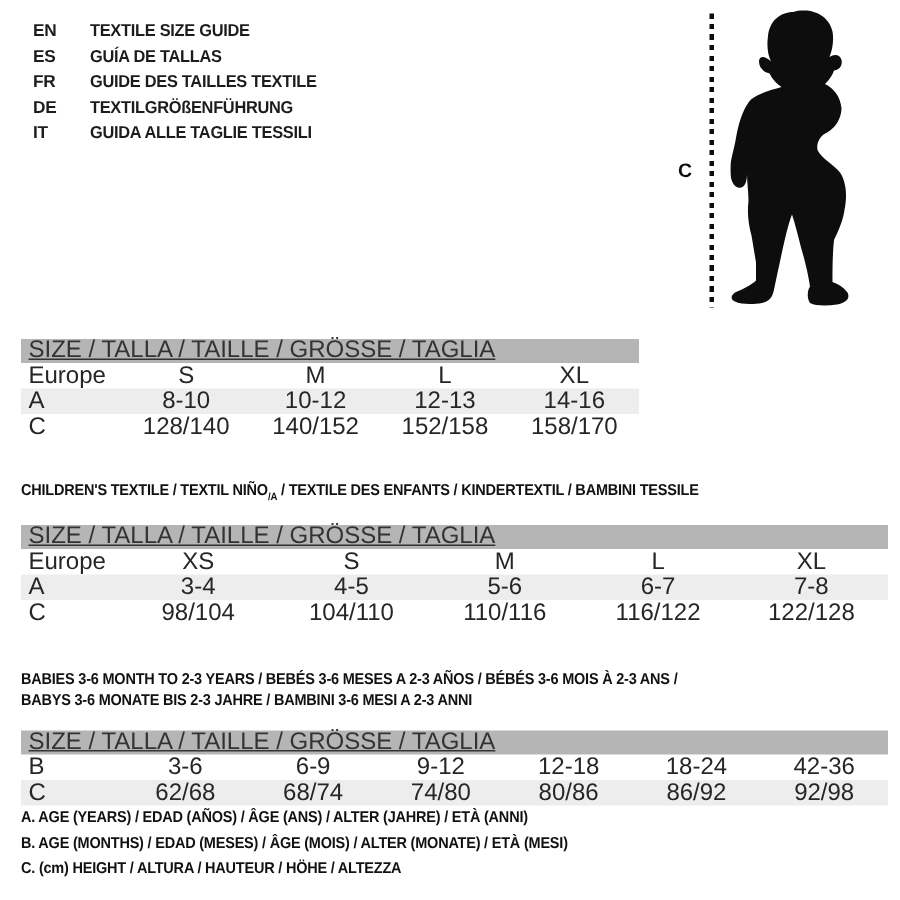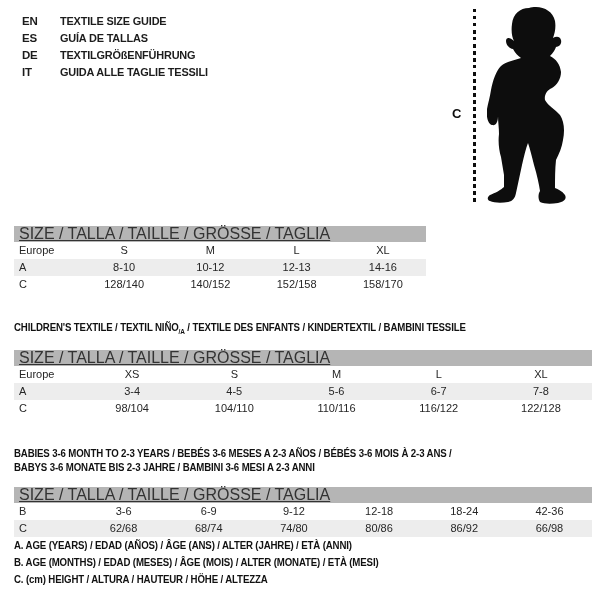--- a/index.html
+++ b/index.html
@@ -32,21 +32,21 @@
   .sec-1{top:320px;width:578px;}
   .sec-2{top:446px;width:578px;}
   .tbl-title{margin:0;font-weight:bold;font-size:10.5px;letter-spacing:-0.15px;color:var(--title_ink,#111);}
   .title-line{height:14px;line-height:14px;white-space:nowrap;transform:scaleX(.92);transform-origin:0 50%;}
   .title-line .sub{font-size:7px;vertical-align:sub;}
   .sec-0 .tbl{margin-top:10px;}
   .sec-1 .tbl{margin-top:16px;}
   .sec-2 .tbl{margin-top:13px;}
   .tbl-head{height:16px;line-height:16px;background:var(--bar_gray,#b3b3b3);
             padding-left:5px;font-size:16px;color:#333;white-space:nowrap;text-decoration:underline;}
-  .trow{display:flex;height:17px;line-height:17px;font-size:11px;color:#262626;}
+  .trow{display:flex;height:17px;line-height:17px;font-size:16px;color:#262626;}
   .trow.alt{background:var(--row_alt,#ededed);}
   .tlabel{width:62px;flex:none;padding-left:5px;}
   .tcell{flex:1;text-align:center;}
 
   
   .footnotes{position:absolute;left:14px;top:537px;}
   .footnote{height:17px;line-height:17px;font-weight:bold;font-size:10.5px;letter-spacing:-0.15px;
             color:var(--title_ink,#111);white-space:nowrap;transform:scaleX(.92);transform-origin:0 50%;}
 </style>
 </head>
@@ -55,20 +55,24 @@
 <div class="page">
 
   <div class="lang-list">
       <div class="lang-row">
         <span class="lang-code">EN</span>
         <span class="lang-title">TEXTILE SIZE GUIDE</span>
       </div>
       <div class="lang-row">
         <span class="lang-code">ES</span>
         <span class="lang-title">GUÍA DE TALLAS</span>
+      </div>
+      <div class="lang-row">
+        <span class="lang-code">FR</span>
+        <span class="lang-title">GUIDE DES TAILLES TEXTILE</span>
       </div>
       <div class="lang-row">
         <span class="lang-code">DE</span>
         <span class="lang-title">TEXTILGRÖßENFÜHRUNG</span>
       </div>
       <div class="lang-row">
         <span class="lang-code">IT</span>
         <span class="lang-title">GUIDA ALLE TAGLIE TESSILI</span>
       </div>
     </div>
@@ -183,21 +187,21 @@
             <span class="tcell">18-24</span>
             <span class="tcell">42-36</span>
           </div>
           <div class="trow alt">
             <span class="tlabel">C</span>
             <span class="tcell">62/68</span>
             <span class="tcell">68/74</span>
             <span class="tcell">74/80</span>
             <span class="tcell">80/86</span>
             <span class="tcell">86/92</span>
-            <span class="tcell">66/98</span>
+            <span class="tcell">92/98</span>
           </div>
         </div>
     </div>
   </section>
 
   <div class="footnotes">
       <div class="footnote">A. AGE (YEARS) / EDAD (AÑOS) / ÂGE (ANS) / ALTER (JAHRE) / ETÀ (ANNI)</div>
       <div class="footnote">B. AGE (MONTHS) / EDAD (MESES) / ÂGE (MOIS) / ALTER (MONATE) / ETÀ (MESI)</div>
       <div class="footnote">C. (cm) HEIGHT / ALTURA / HAUTEUR / HÖHE / ALTEZZA</div>
     </div>

